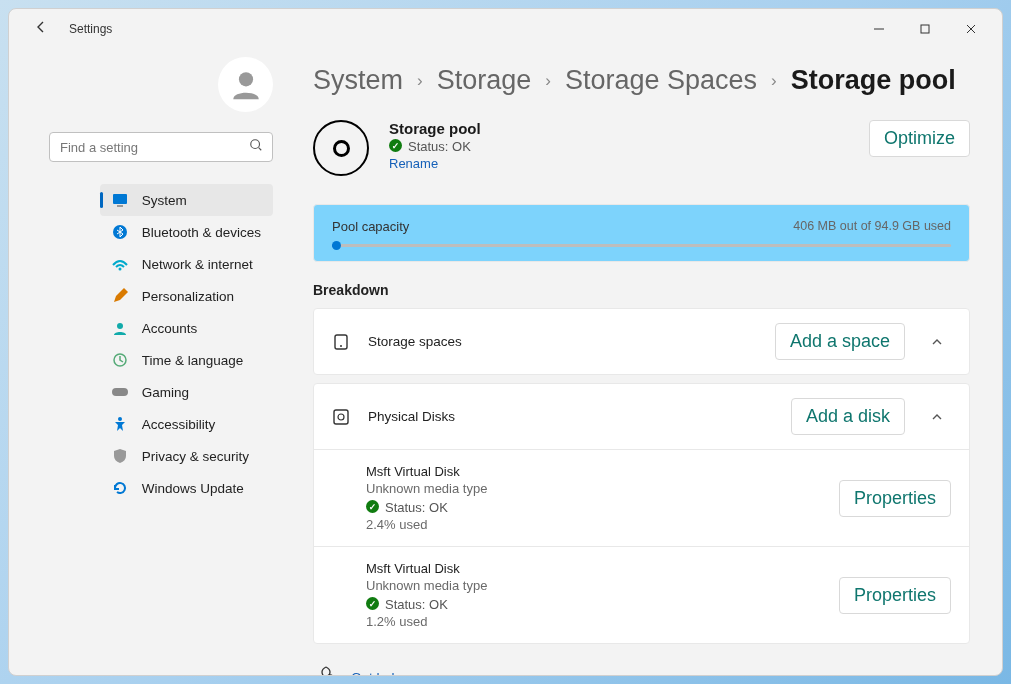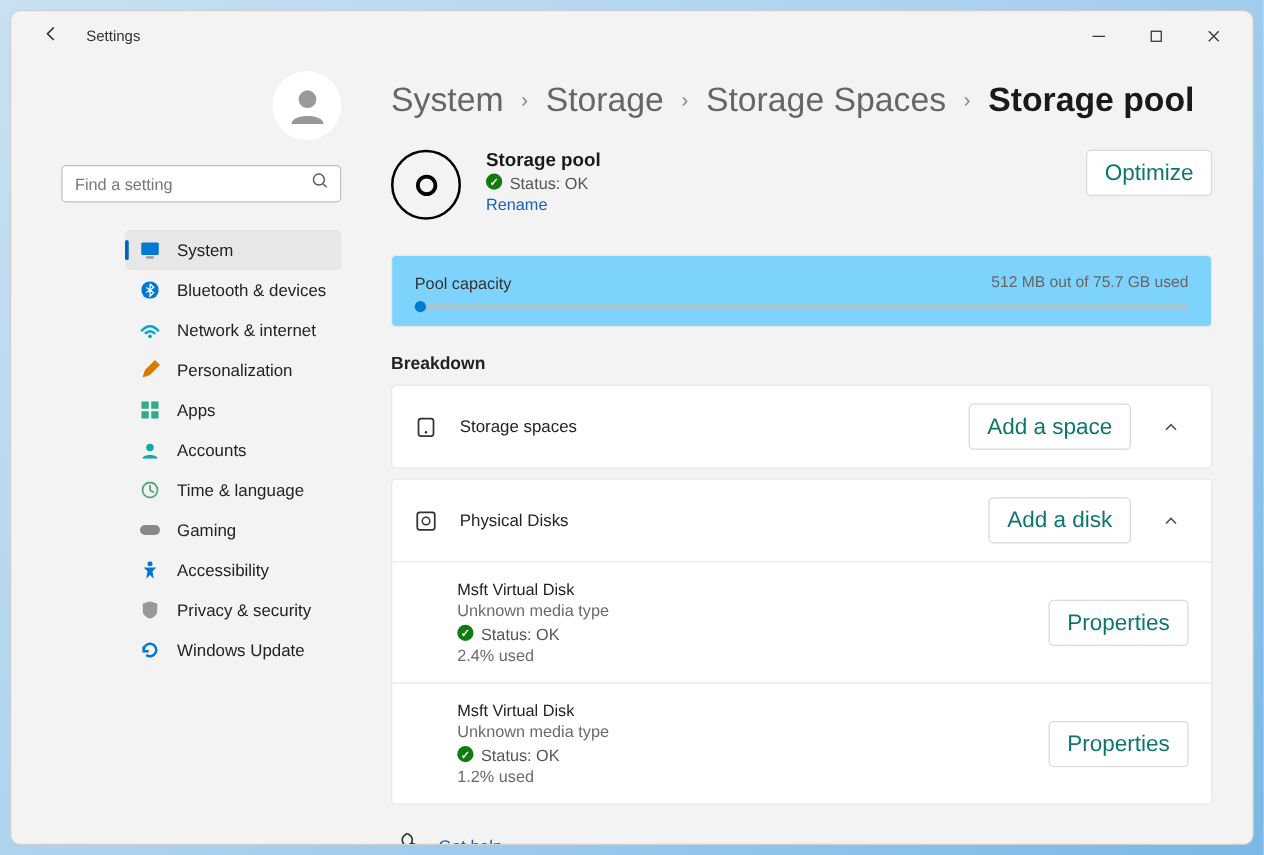--- a/index.html
+++ b/index.html
@@ -244,31 +244,20 @@
         <div class="nav-item">
           <span class="nav-icon">
               <svg width="16" height="16" viewBox="0 0 16 16">
                 <path d="M2 14 L4 8 L12 0 L16 4 L8 12 L2 14" fill="#d97a00"></path>
               </svg>
             </span>
           <span>Personalization</span>
         </div>
         <div class="nav-item">
           <span class="nav-icon">
-              <svg width="14" height="14" viewBox="0 0 14 14">
-                <rect x="0" y="0" width="6" height="6" fill="#3a8"></rect>
-                <rect x="8" y="0" width="6" height="6" fill="#3a8"></rect>
-                <rect x="0" y="8" width="6" height="6" fill="#3a8"></rect>
-                <rect x="8" y="8" width="6" height="6" fill="#3a8"></rect>
-              </svg>
-            </span>
-          <span>Apps</span>
-        </div>
-        <div class="nav-item">
-          <span class="nav-icon">
               <svg width="14" height="14" viewBox="0 0 14 14" fill="#1aa">
                 <circle cx="7" cy="5" r="3"></circle>
                 <path d="M1 14 C1 10 13 10 13 14 Z"></path>
               </svg>
             </span>
           <span>Accounts</span>
         </div>
         <div class="nav-item">
           <span class="nav-icon">
               <svg width="14" height="14" viewBox="0 0 14 14">
@@ -336,21 +325,21 @@
               <span>Status: OK</span>
             </div>
             <a class="link">Rename</a>
           </div>
           <button class="btn">Optimize</button>
         </div>
 
         <div class="card">
           <div class="cap-head">
             <span>Pool capacity</span>
-            <span class="right">512 MB out of 75.7 GB used</span>
+            <span class="right">406 MB out of 94.9 GB used</span>
           </div>
           <div class="progress">
             <div class="fill"></div>
             <div class="dot"></div>
           </div>
         </div>
 
         <div class="section-title">Breakdown</div>
 
         <div class="group">

